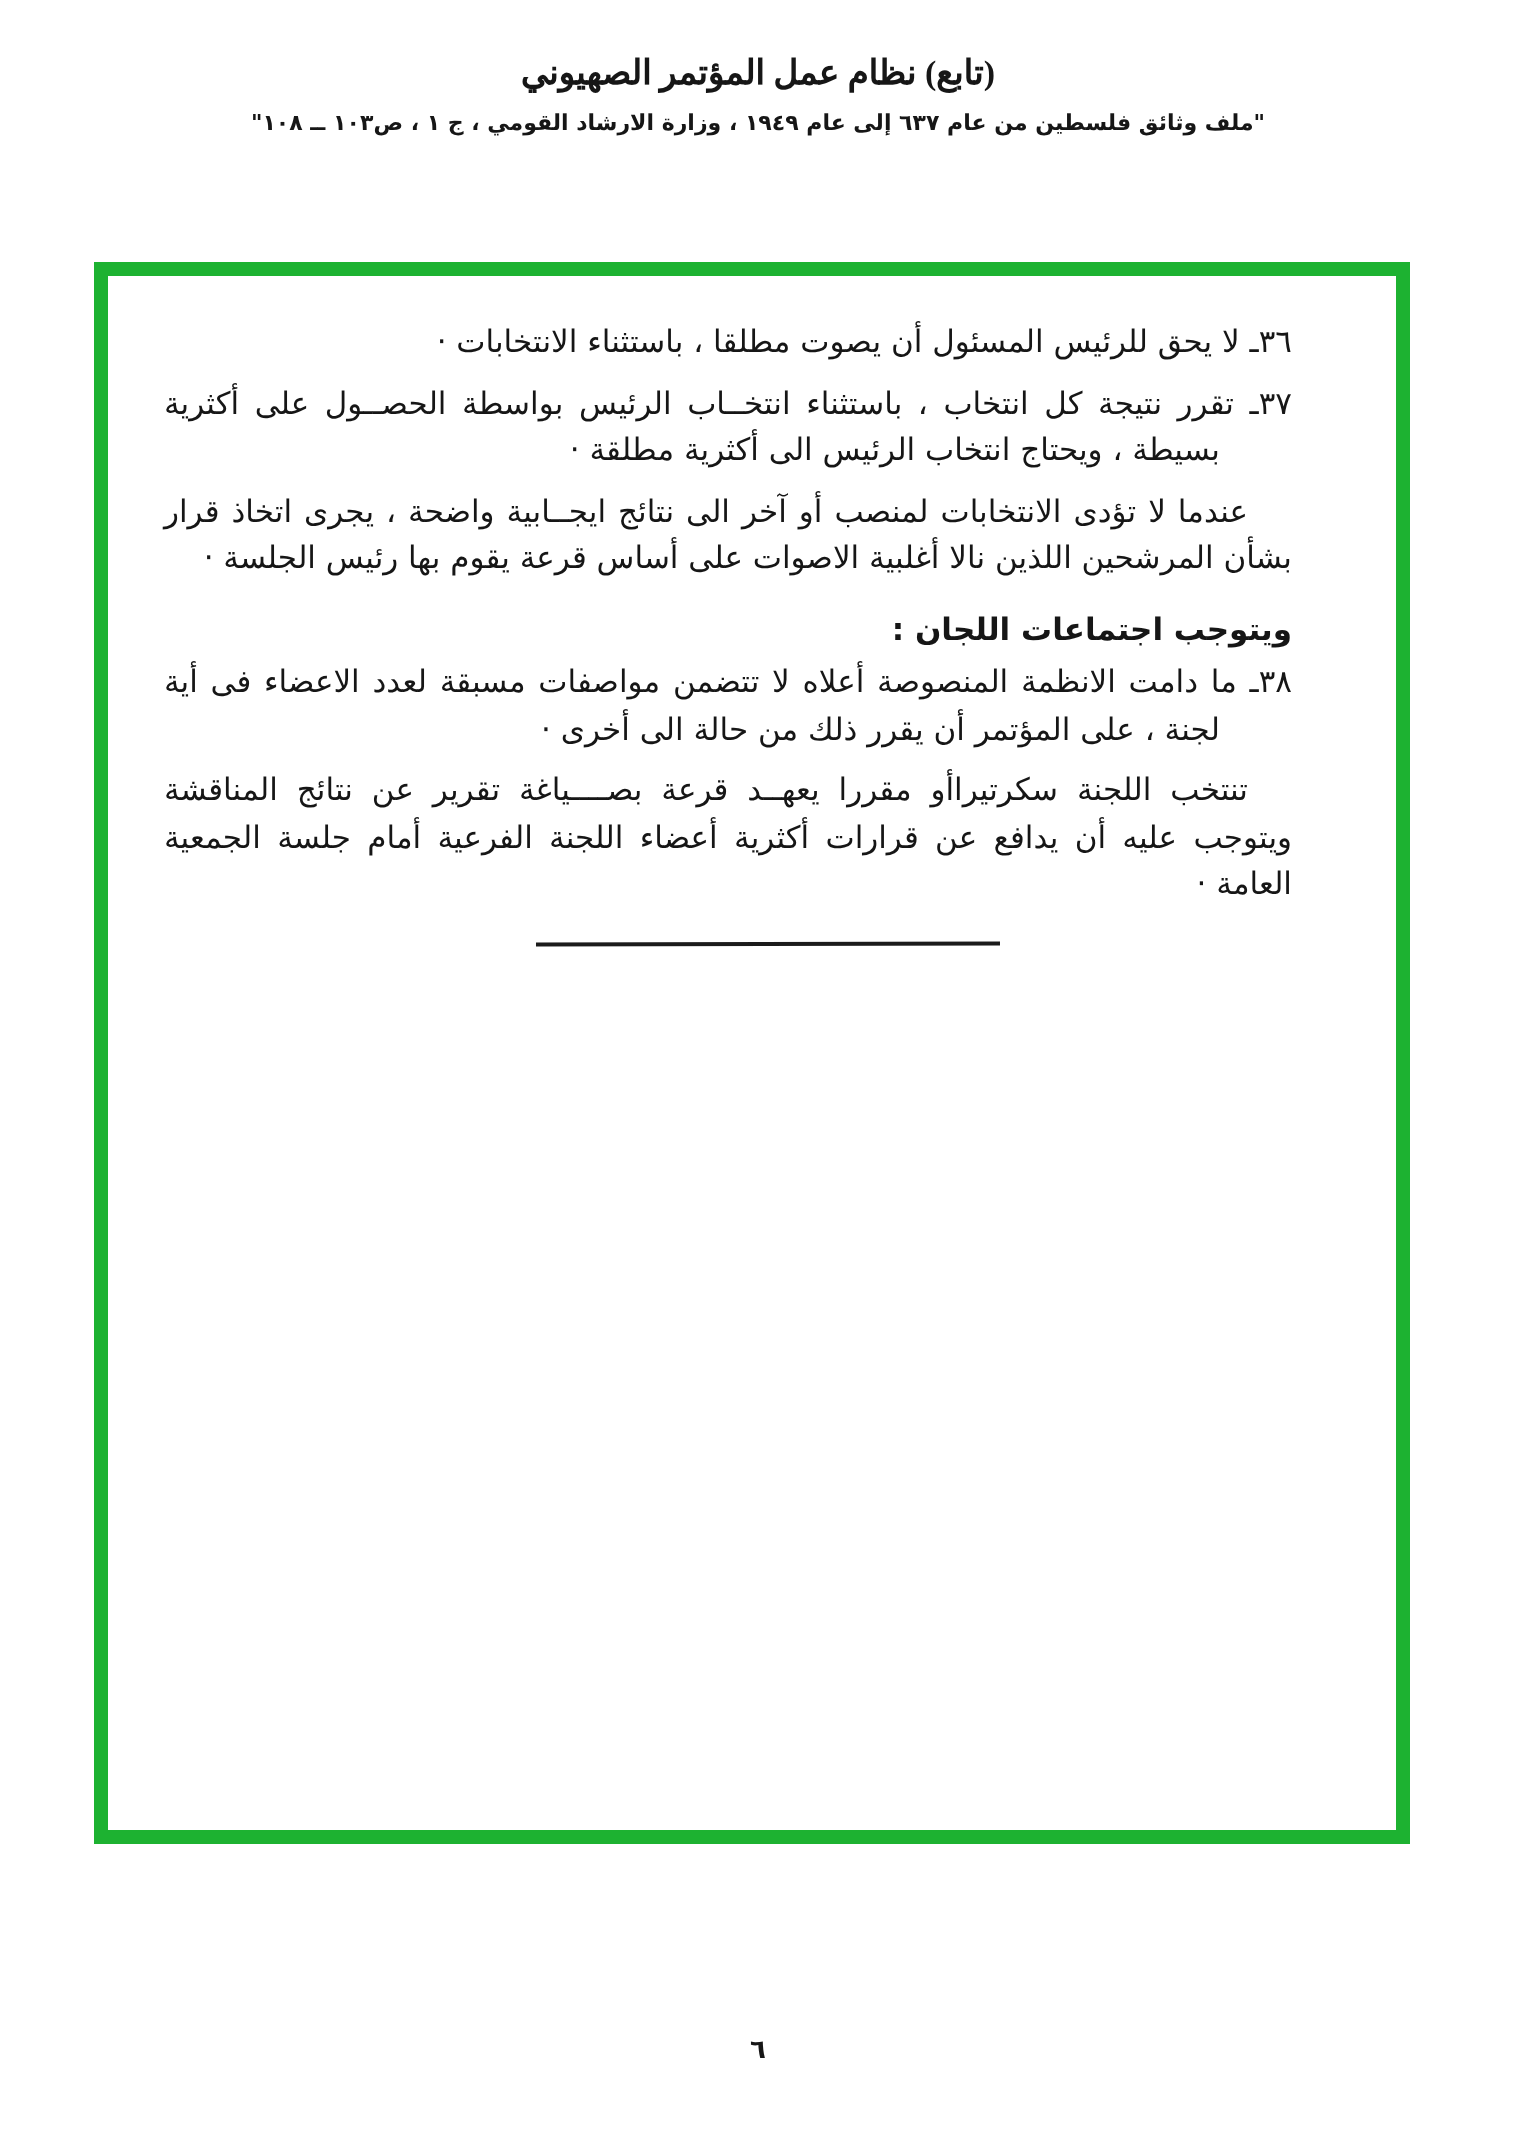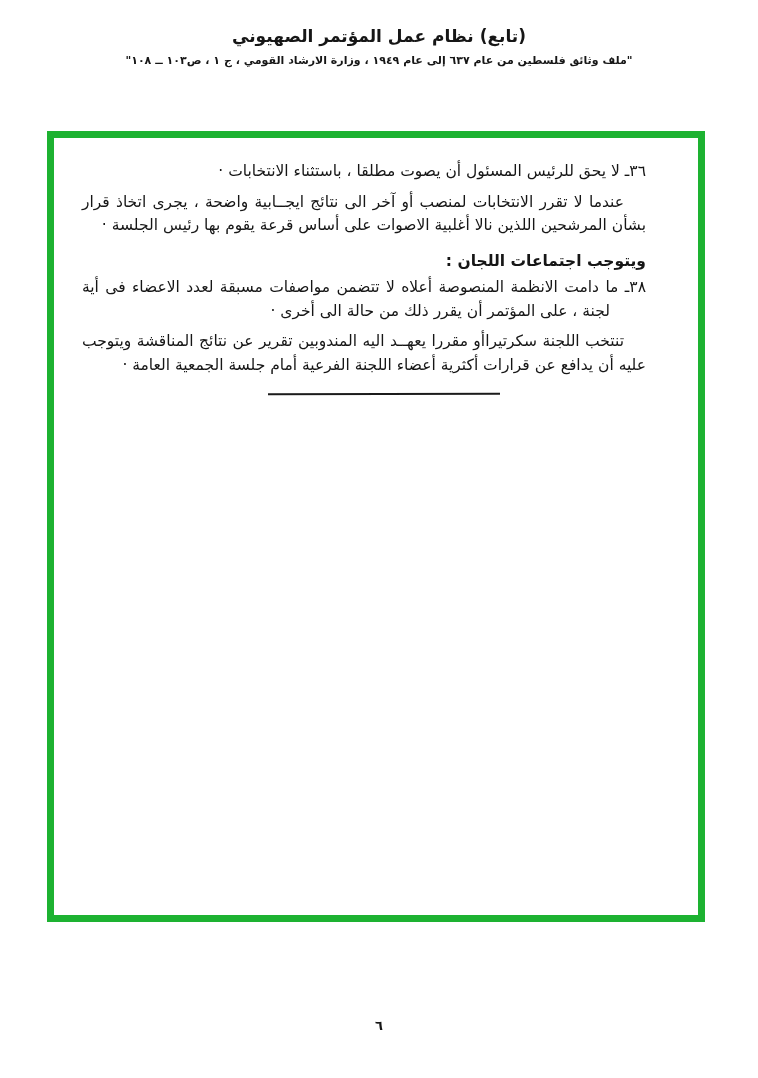--- a/index.html
+++ b/index.html
@@ -18,20 +18,21 @@
     left: 0;
     right: 0;
     text-align: center;
     direction: rtl;
   }
   .doc-title {
     font-size: 17px;
     font-weight: bold;
     margin: 0;
     letter-spacing: 0;
+    font-family: Liberation Serif, serif;
   }
   .doc-source {
     font-size: 11px;
     font-weight: bold;
     margin-top: 8px;
     white-space: nowrap;
   }
   .green-box {
     position: absolute;
     left: 47px;
@@ -92,34 +93,38 @@
   </div>
 
   <div class="green-box">
     <div class="content">
 
       <div class="clause">
         <span class="num">٣٦ـ</span>
         <span>لا يحق للرئيس المسئول أن يصوت مطلقا ، باستثناء الانتخابات ·</span>
       </div>
 
+      <div class="clause">
+        <span class="num">٣٧ـ</span>
+        <span>تقرر نتيجة كل انتخاب ، باستثناء انتخــاب الرئيس بواسطة الحصــول على أكثرية بسيطة ، ويحتاج انتخاب الرئيس الى أكثرية مطلقة ·</span>
+      </div>
 
-      <p class="para">عندما لا تقرر الانتخابات لمنصب أو آخر الى نتائج ايجــابية واضحة ، يجرى اتخاذ قرار بشأن المرشحين اللذين نالا أغلبية الاصوات على أساس قرعة يقوم بها رئيس الجلسة ·</p>
+      <p class="para">عندما لا تؤدى الانتخابات لمنصب أو آخر الى نتائج ايجــابية واضحة ، يجرى اتخاذ قرار بشأن المرشحين اللذين نالا أغلبية الاصوات على أساس قرعة يقوم بها رئيس الجلسة ·</p>
 
       <div class="section-heading">ويتوجب اجتماعات اللجان :</div>
 
       <div class="clause">
         <span class="num">٣٨ـ</span>
         <span>ما دامت الانظمة المنصوصة أعلاه لا تتضمن مواصفات مسبقة لعدد الاعضاء فى أية لجنة ، على المؤتمر أن يقرر ذلك من حالة الى أخرى ·</span>
       </div>
 
 
 
 
-      <p class="para para-secretary">تنتخب اللجنة سكرتيراأو مقررا يعهــد اليه المندوبين تقرير عن نتائج المناقشة ويتوجب عليه أن يدافع عن قرارات أكثرية أعضاء اللجنة الفرعية أمام جلسة الجمعية العامة ·</p>
+      <p class="para para-secretary">تنتخب اللجنة سكرتيراأو مقررا يعهــد قرعة بصــــياغة تقرير عن نتائج المناقشة ويتوجب عليه أن يدافع عن قرارات أكثرية أعضاء اللجنة الفرعية أمام جلسة الجمعية العامة ·</p>
 
       <div class="divider"></div>
 
     </div>
   </div>
 
   <div class="page-number">٦</div>
 
 </div>
 

